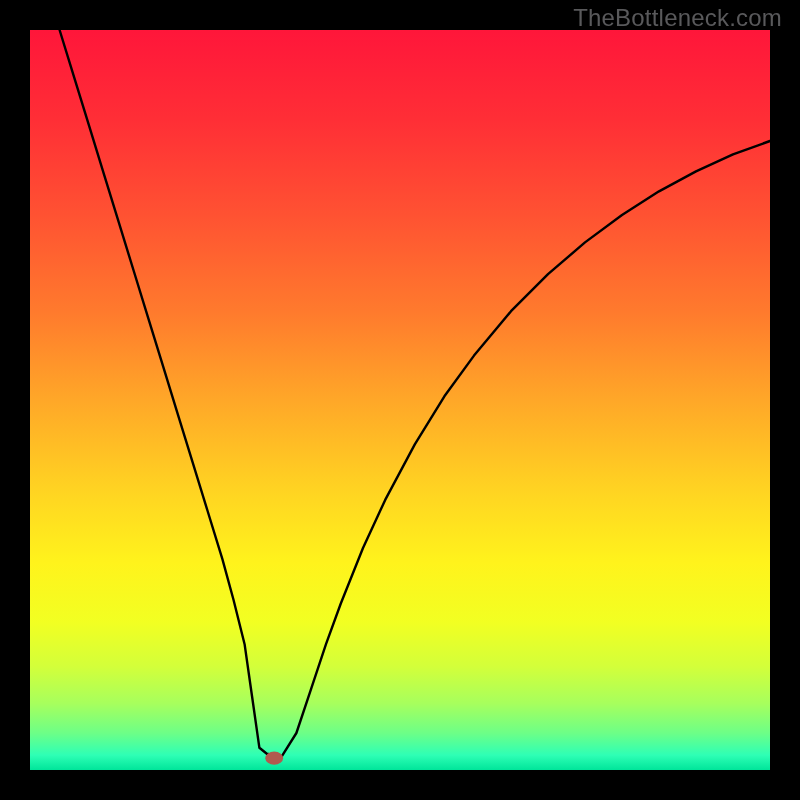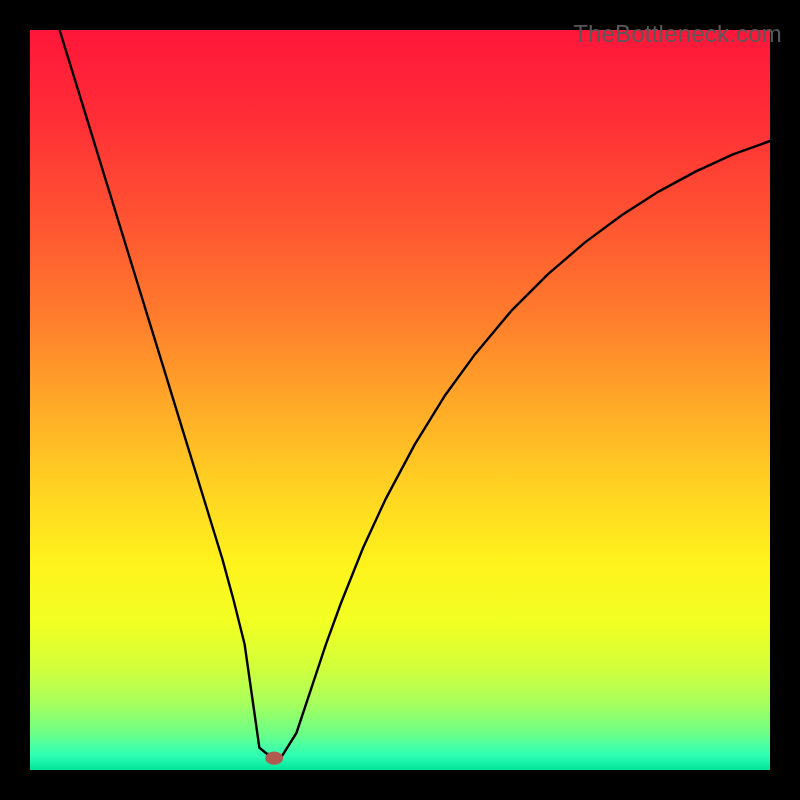--- a/index.html
+++ b/index.html
@@ -11,21 +11,21 @@
     overflow: hidden;
   }
   .frame {
     position: relative;
     width: 800px;
     height: 800px;
     background: #000;
   }
   .watermark {
     position: absolute;
-    top: 20px;
+    top: 4px;
     right: 18px;
     font-family: Arial, Helvetica, sans-serif;
     font-size: 24px;
     font-weight: 500;
     color: #59595b;
     letter-spacing: 0.2px;
     z-index: 10;
   }
   svg {
     position: absolute;

